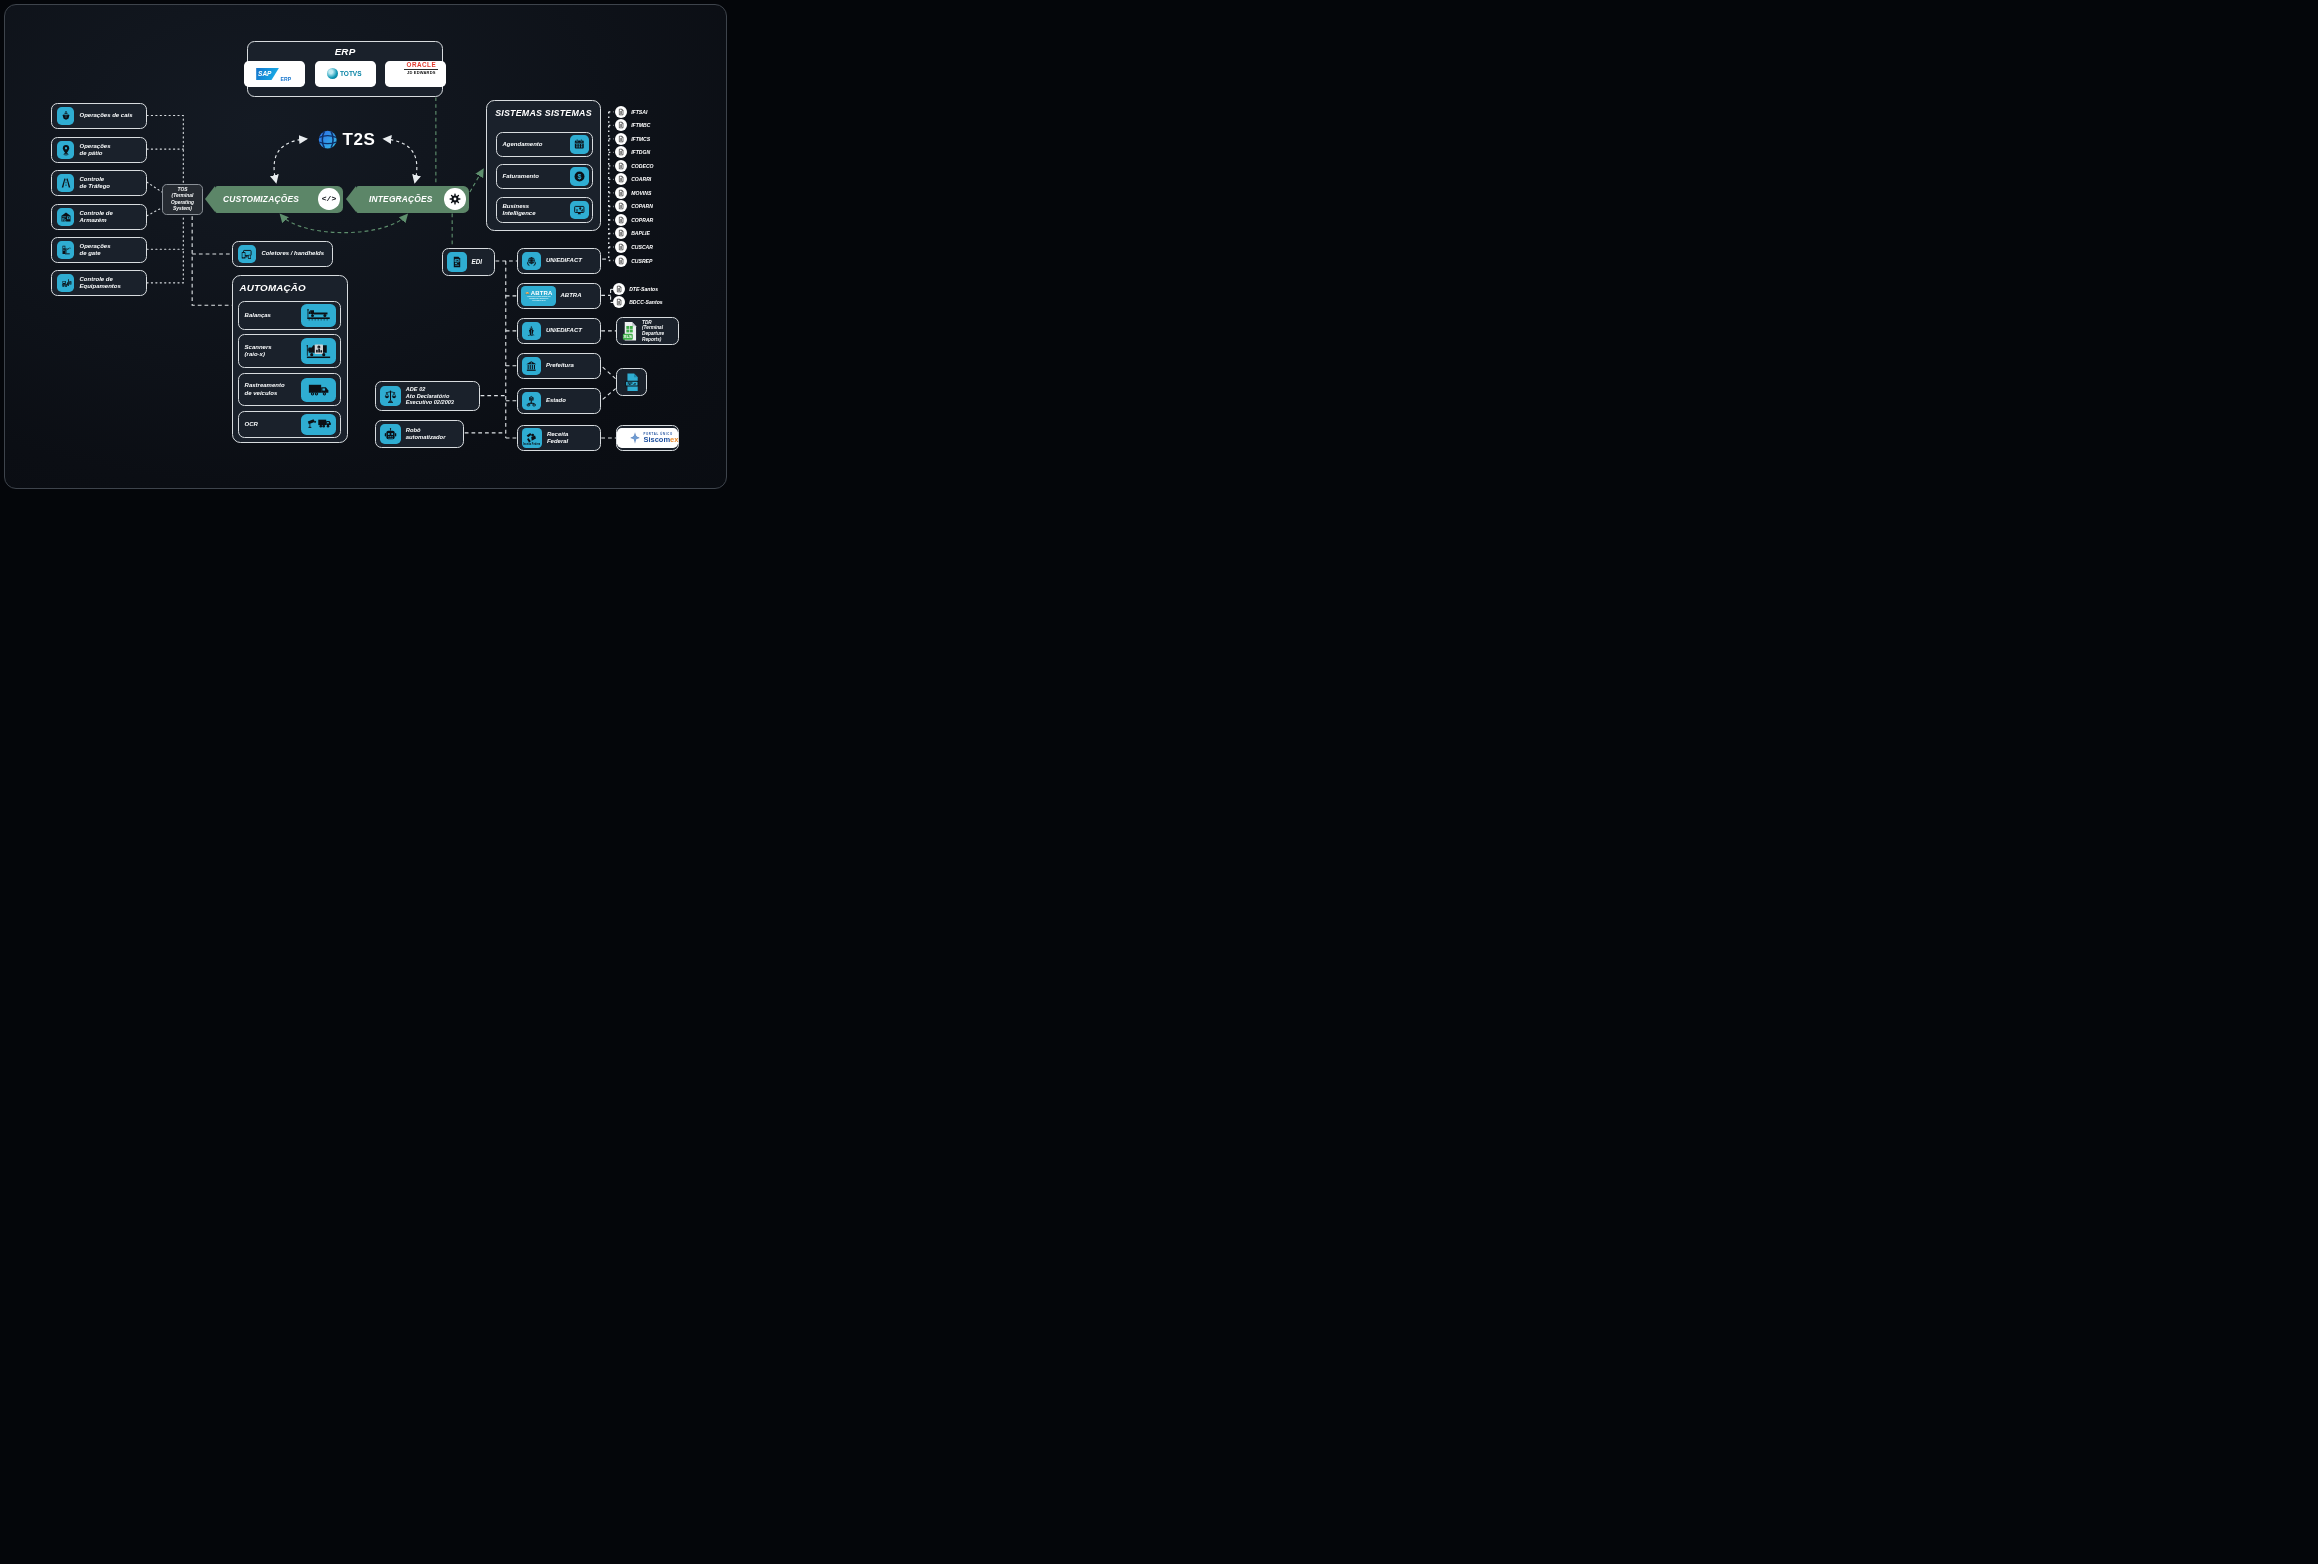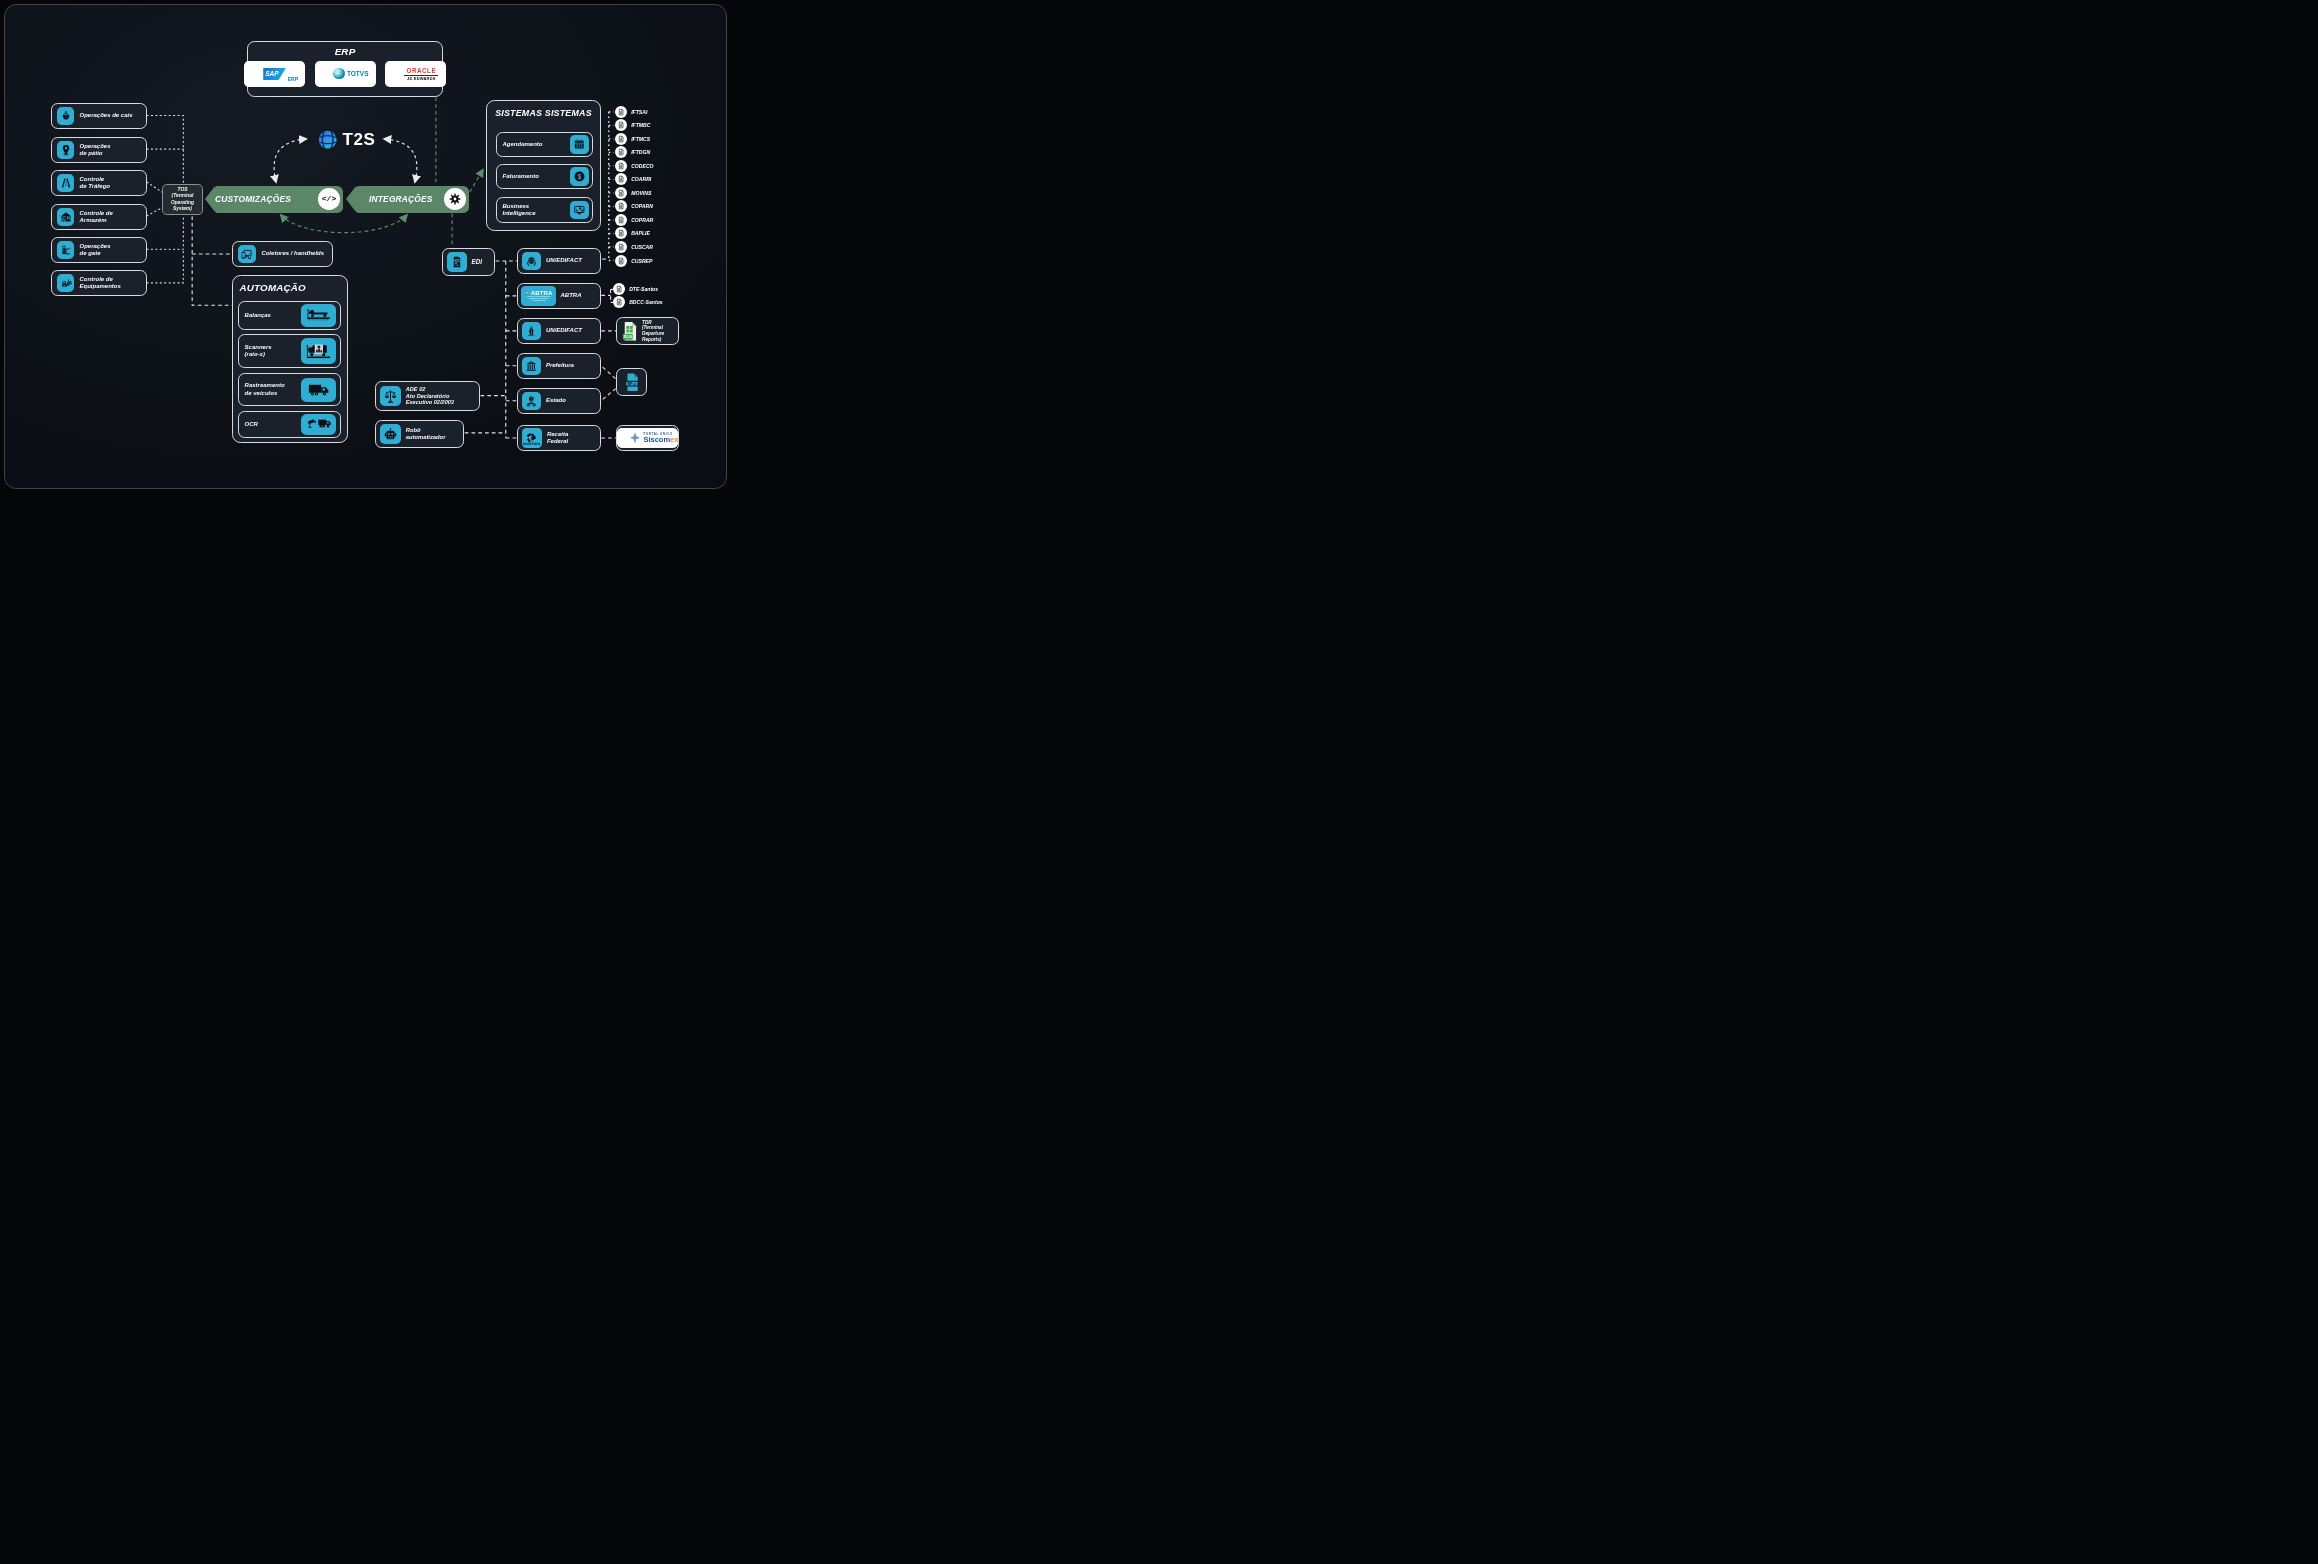--- a/index.html
+++ b/index.html
@@ -5,21 +5,21 @@
   html,body{margin:0;padding:0;background:#04060a;}
   body{width:731px;height:493px;position:relative;font-family:"Liberation Sans",sans-serif;overflow:hidden;}
   .frame{position:absolute;inset:3.7px;border-radius:12px;border:0.9px solid #3e444c;
          background:radial-gradient(120% 120% at 35% 25%, #141a23 0%, #0b0e14 62%, #080b10 100%);}
   .abs{position:absolute;}
   .box{position:absolute;background:#1a212b;border:0.7px solid #d8dcdf;border-radius:6.5px;
        display:flex;align-items:center;box-sizing:border-box;}
   .tile{background:#2fadd2;border-radius:4.7px;display:flex;align-items:center;justify-content:center;flex:none;}
   .lbl{color:#f7f9fa;font-weight:700;font-style:italic;white-space:pre-line;line-height:1.18;}
   .title{color:#ffffff;font-weight:800;font-style:italic;letter-spacing:0.2px;}
-  .whitecard{background:#ffffff;border-radius:4.7px;display:flex;align-items:center;justify-content:center;padding-left:12px;}
+  .whitecard{background:#ffffff;border-radius:4.7px;display:flex;align-items:center;padding-left:12px;}
   .banner{position:absolute;height:26.6px;background:#5c8668;border-radius:2.8px 5.6px 5.6px 2.8px;
           display:flex;align-items:center;}
   .banner::before{content:"";position:absolute;left:-10.3px;top:0;width:0;height:0;
           border-top:13.3px solid transparent;border-bottom:13.3px solid transparent;border-right:10.3px solid #5c8668;}
   .btxt{font-size:8.4px;font-weight:800;font-style:italic;color:#fff;letter-spacing:0.2px;}
   .bcircle{width:21.4px;height:21.4px;border-radius:50%;background:#fff;display:flex;align-items:center;justify-content:center;position:absolute;top:2.3px;}
   .doc{position:absolute;display:flex;align-items:center;gap:4.2px;}
   .circ{width:12px;height:12px;border-radius:50%;background:#fff;display:flex;align-items:center;justify-content:center;flex:none;}
   .doclbl{color:#fff;font-weight:700;font-style:italic;font-size:5.1px;}
   svg{display:block;}
@@ -227,21 +227,21 @@
     <circle cx="12" cy="12" r="10" fill="url(#t2sg)"></circle>
     <path d="M8.3 2.7C5.2 8 5.2 16 8.3 21.3" stroke="#0e2f66" stroke-width="1.7" fill="none"></path>
     <path d="M15.7 2.7c3.1 5.3 3.1 13.3 0 18.6" stroke="#0e2f66" stroke-width="1.7" fill="none"></path>
     <path d="M2.6 9.4c6-2.4 12.8-2.4 18.8 0" stroke="#0e2f66" stroke-width="1.5" fill="none"></path>
     <path d="M2.6 14.6c6 2.4 12.8 2.4 18.8 0" stroke="#0e2f66" stroke-width="1.5" fill="none"></path>
   </svg>
   <span style="color:#fff;font-weight:700;font-size:17px;letter-spacing:0.5px;">T2S</span>
 </div>
 
 <div class="banner" style="left:215px;top:186px;width:128px;">
-  <span class="btxt" style="">CUSTOMIZAÇÕES</span>
+  <span class="btxt" style="margin-left:8px;">CUSTOMIZAÇÕES</span>
   <div class="bcircle" style="right:3.3px;">
     <span style="color:#0c1016;font-weight:800;font-size:8px;font-family:'Liberation Mono',monospace;">&lt;/&gt;</span>
   </div>
 </div>
 <div class="banner" style="left:356px;top:186px;width:113px;">
   <span class="btxt" style="margin-left:13px;">INTEGRAÇÕES</span>
   <div class="bcircle" style="right:3.3px;">
     <svg width="14" height="14" viewBox="0 0 24 24">
         <g fill="#0c1016">
           <rect x="10.8" y="2.5" width="2.4" height="19" rx="1.1"></rect>

